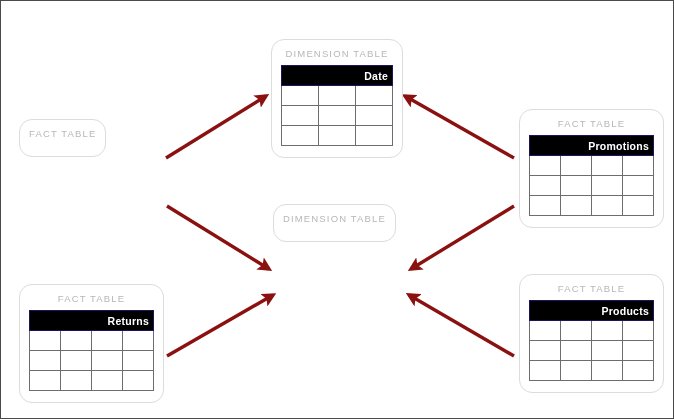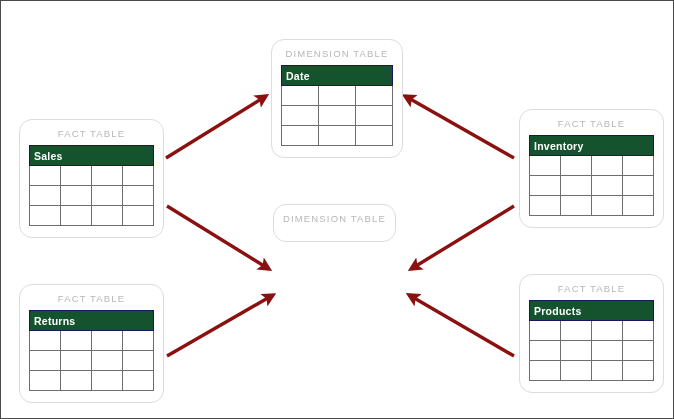--- a/index.html
+++ b/index.html
@@ -54,25 +54,25 @@
     margin-bottom: 5px;
     white-space: nowrap;
   }
 
   .entity-table {
     border-collapse: collapse;
     table-layout: fixed;
     background: #ffffff;
   }
   .entity-table th {
-    background: #14532d;
+    background: #000000;
     color: #ffffff;
     font-size: 10.5px;
     font-weight: bold;
-    text-align: left;
+    text-align: right;
     letter-spacing: 0.25px;
     height: 19px;
     border: 1px solid #1b1560;
     padding: 0 4px;
     white-space: nowrap;
     margin-top: 20px;
   }
   .entity-table td {
     border: 1px solid #6d6d6d;
     height: 19px;
@@ -113,47 +113,20 @@
 
     <line x1="513" y1="205" x2="410" y2="268" stroke="#8b1010" stroke-width="3.4" marker-end="url(#arrowhead)"></line>
 
     <line x1="166" y1="355" x2="272" y2="294" stroke="#8b1010" stroke-width="3.4" marker-end="url(#arrowhead)"></line>
 
     <line x1="513" y1="355" x2="408" y2="294" stroke="#8b1010" stroke-width="3.4" marker-end="url(#arrowhead)"></line>
   </svg>
 
   <div class="entity-card kind-fact" id="card-sales">
     <div class="card-kind-label">FACT TABLE</div>
-    <table class="entity-table">
-      <thead>
-        <tr>
-          <th colspan="4">Sales</th>
-        </tr>
-      </thead>
-      <tbody>
-        <tr>
-          <td></td>
-          <td></td>
-          <td></td>
-          <td></td>
-        </tr>
-        <tr>
-          <td></td>
-          <td></td>
-          <td></td>
-          <td></td>
-        </tr>
-        <tr>
-          <td></td>
-          <td></td>
-          <td></td>
-          <td></td>
-        </tr>
-      </tbody>
-    </table>
   </div>
 
   <div class="entity-card kind-fact" id="card-returns">
     <div class="card-kind-label">FACT TABLE</div>
     <table class="entity-table">
       <thead>
         <tr>
           <th colspan="4">Returns</th>
         </tr>
       </thead>
@@ -178,21 +151,21 @@
         </tr>
       </tbody>
     </table>
   </div>
 
   <div class="entity-card kind-fact" id="card-promotions">
     <div class="card-kind-label">FACT TABLE</div>
     <table class="entity-table">
       <thead>
         <tr>
-          <th colspan="4">Inventory</th>
+          <th colspan="4">Promotions</th>
         </tr>
       </thead>
       <tbody>
         <tr>
           <td></td>
           <td></td>
           <td></td>
           <td></td>
         </tr>
         <tr>

